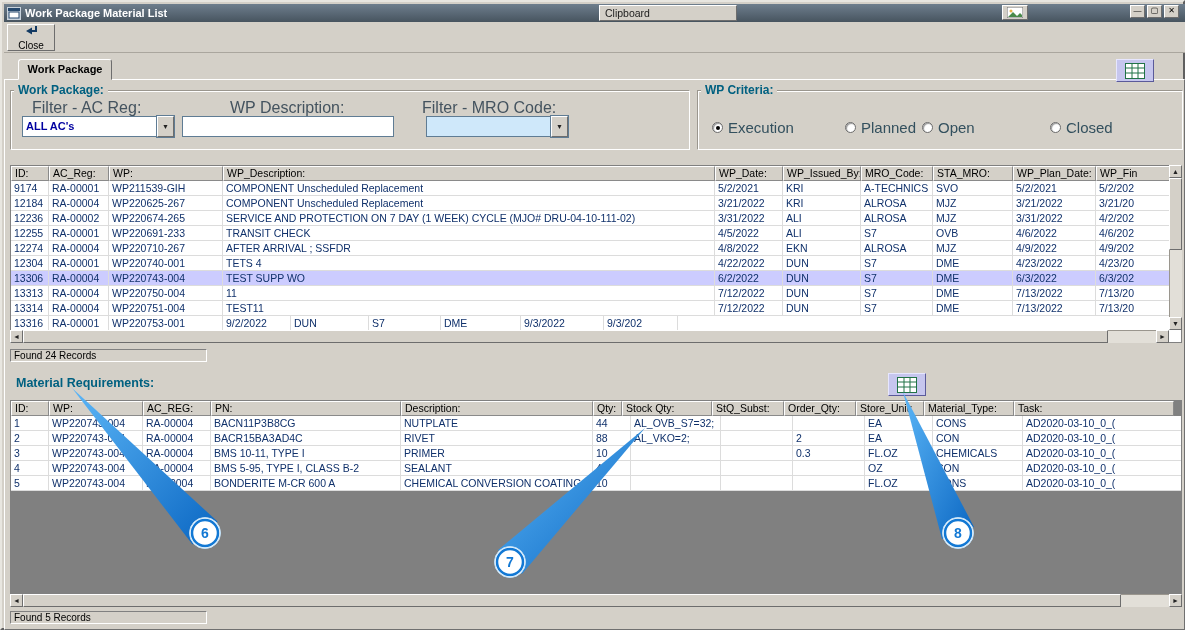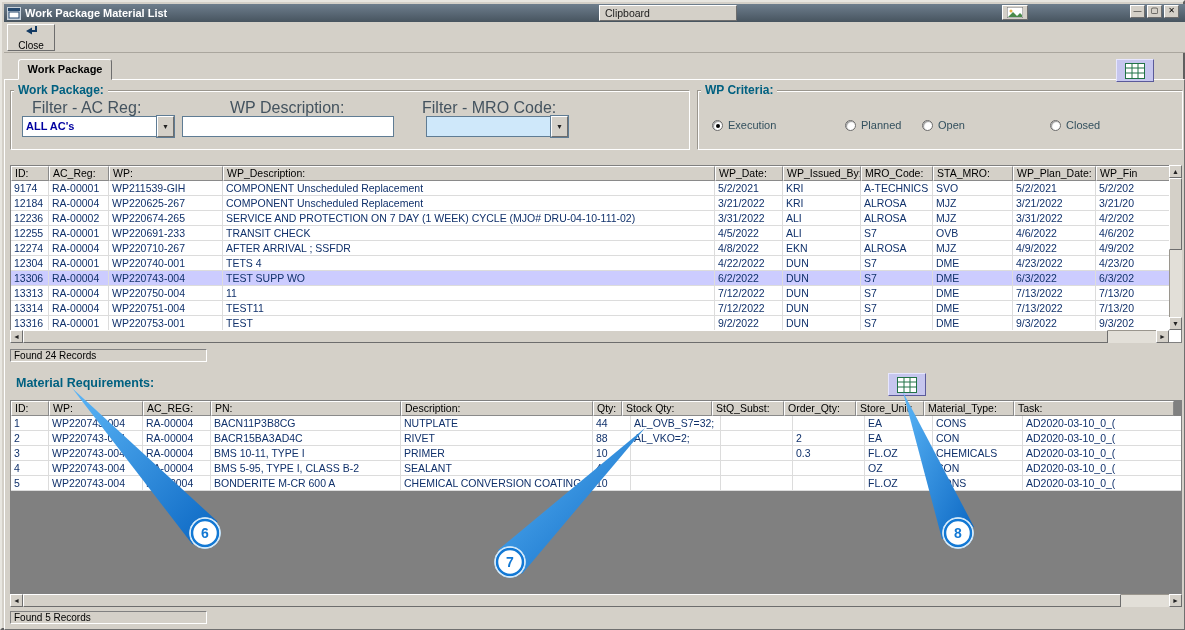--- a/index.html
+++ b/index.html
@@ -69,21 +69,21 @@
 
   .combo { height:21px; display:flex; }
   .combo-text { flex:1; background:#fff; border:1px solid #5f7c94; border-right:none; font-weight:bold; color:#0000a0; font-size:11px; padding:2px 3px; line-height:15px; white-space:nowrap; overflow:hidden; }
   .combo-text.blue { background:#cfe8fa; }
   .combo-arrow { width:17px; background:#d4d0c8; border:1px solid; border-color:#fff #6d6d6d #6d6d6d #fff; outline:1px solid #5f7c94; font-size:7px; display:flex; align-items:center; justify-content:center; color:#222; }
   .text-input { height:21px; background:#fff; border:1px solid #5f7c94; font-size:11px; padding:2px 3px; color:#10316b; }
 
   .radio-item { display:flex; align-items:center; gap:5px; position:absolute; top:117px; }
   .radio { width:11px; height:11px; border-radius:50%; background:#fff; border:1px solid #6b6b6b; box-shadow:inset 1px 1px 1px #9a9a9a; position:relative; }
   .radio.checked::after { content:""; position:absolute; left:3px; top:3px; width:4px; height:4px; border-radius:50%; background:#000; }
-  .radio-label { color:#33505e; font-size:11px; }
+  .radio-label { color:#33505e; font-size:15px; }
 
   
   .grid { background:#fff; border:1px solid #808080; overflow:hidden; }
   .grid.darkfill { background:#808080; }
   .grid-head { display:flex; height:15px; }
   .gh {
     flex:none; height:15px; background:#d4d0c8; color:#000;
     border-top:1px solid #fff; border-left:1px solid #fff;
     border-right:1px solid #8a8a8a; border-bottom:1px solid #8a8a8a;
     font-size:10.5px; line-height:13px; padding:0 3px;
@@ -325,21 +325,20 @@
         <div class="gc" style="width: 78px;">DUN</div>
         <div class="gc" style="width: 72px;">S7</div>
         <div class="gc" style="width: 80px;">DME</div>
         <div class="gc" style="width: 83px;">7/13/2022</div>
         <div class="gc" style="width: 74px;">7/13/20</div>
       </div>
       <div class="grid-row">
         <div class="gc" style="width: 38px;">13316</div>
         <div class="gc" style="width: 60px;">RA-00001</div>
         <div class="gc" style="width: 114px;">WP220753-001</div>
-        <div class="gc" style="width: 492px;">TEST</div>
         <div class="gc" style="width: 68px;">9/2/2022</div>
         <div class="gc" style="width: 78px;">DUN</div>
         <div class="gc" style="width: 72px;">S7</div>
         <div class="gc" style="width: 80px;">DME</div>
         <div class="gc" style="width: 83px;">9/3/2022</div>
         <div class="gc" style="width: 74px;">9/3/202</div>
       </div>
     </div>
 
   <div class="abs sb-track-v" style="left:1167px; top:163px; height:165px;">

